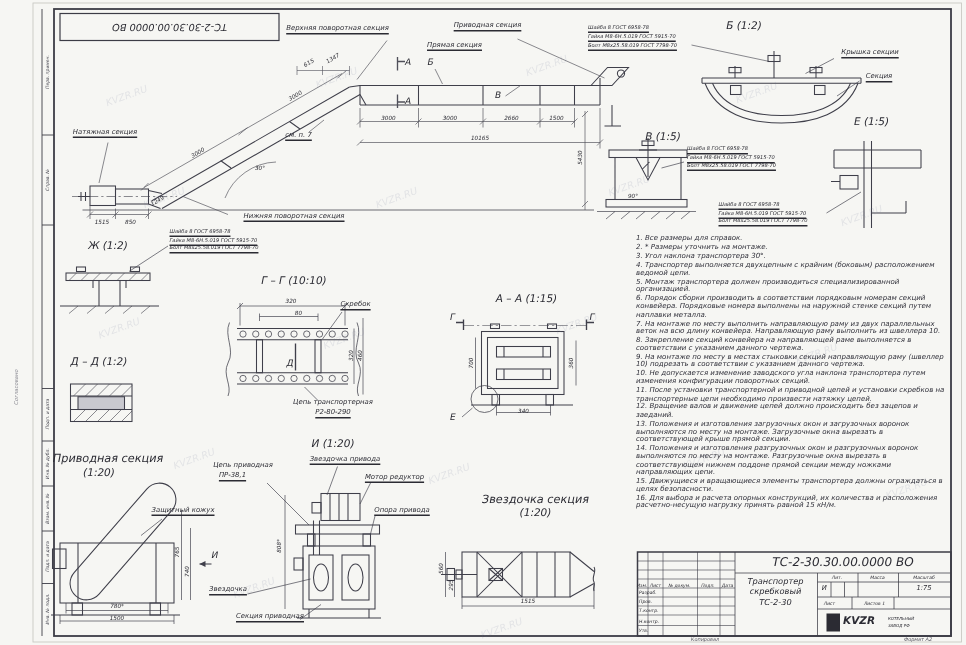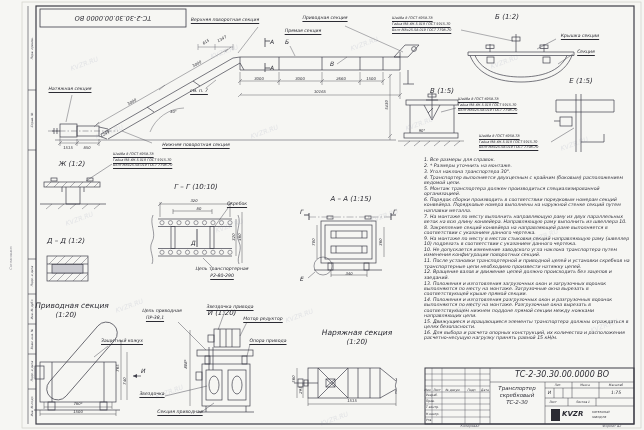--- a/index.html
+++ b/index.html
@@ -250,21 +250,21 @@
 <span class="t dim r30" style="left:222px;top:39px">1347</span>
 <span class="t dim c" style="left:68px;top:146px">1515</span>
 <span class="t dim c" style="left:87px;top:146px">850</span>
 <span class="t dim r30" style="left:105px;top:134px">1249</span>
 <span class="t dim" style="left:170px;top:110px">30°</span>
 
 <span class="t tiny u" style="left:392px;top:17px">Шайба 8 ГОСТ 6958-78</span>
 <span class="t tiny u" style="left:392px;top:23px">Гайка М8-6Н.5.019 ГОСТ 5915-70</span>
 <span class="t tiny u" style="left:392px;top:29px">Болт М8х25.58.019 ГОСТ 7798-70</span>
 
-<span class="t h c" style="left:507px;top:14px">Б (1:2)</span>
+<span class="t h c" style="left:496px;top:14px">Б (1:2)</span>
 <span class="t lbl u c" style="left:580px;top:34px">Крышка секции</span>
 <span class="t lbl u c" style="left:586px;top:50px">Секция</span>
 <span class="t h c" style="left:581px;top:78px">Е (1:5)</span>
 
 <span class="t h c" style="left:442px;top:88px">В (1:5)</span>
 <span class="t dim c" style="left:422px;top:129px">90°</span>
 <span class="t tiny u" style="left:458px;top:98px">Шайба 8 ГОСТ 6958-78</span>
 <span class="t tiny u" style="left:458px;top:103.5px">Гайка М8-6Н.5.019 ГОСТ 5915-70</span>
 <span class="t tiny u" style="left:458px;top:109px">Болт М8х25.58.019 ГОСТ 7798-70</span>
 <span class="t tiny u" style="left:479px;top:135px">Шайба 8 ГОСТ 6958-78</span>
@@ -310,22 +310,22 @@
 <span class="t h c" style="left:351px;top:196px">А – А (1:15)</span>
 <span class="t mk" style="left:300px;top:209px">Г</span>
 <span class="t mk" style="left:393px;top:209px">Г</span>
 <span class="t mk" style="left:300px;top:276px">Е</span>
 <span class="t dim v" style="left:314px;top:242px">700</span>
 <span class="t dim v" style="left:381px;top:242px">360</span>
 <span class="t dim c" style="left:349px;top:271.5px">340</span>
 
 <span class="t h2 c" style="left:72px;top:302px">Приводная секция</span>
 <span class="t h c" style="left:66px;top:312px">(1:20)</span>
-<span class="t h c" style="left:222px;top:310px">И (1:20)</span>
-<span class="t h2 c" style="left:357px;top:329px">Наряжная секция</span>
+<span class="t h c" style="left:222px;top:293px">И (1:20)</span>
+<span class="t h2 c" style="left:357px;top:329px">Звездочка секция</span>
 <span class="t h c" style="left:357px;top:339px">(1:20)</span>
 
 <span class="t lbl u c" style="left:122px;top:339px">Защитный кожух</span>
 <span class="t lbl c" style="left:162px;top:309px">Цепь приводная</span>
 <span class="t lbl u c" style="left:155px;top:316px">ПР-38,1</span>
 <span class="t lbl u c" style="left:230px;top:305px">Звездочка привода</span>
 <span class="t lbl u c" style="left:263px;top:317px">Мотор редуктор</span>
 <span class="t lbl u c" style="left:268px;top:339px">Опора привода</span>
 <span class="t lbl u c" style="left:152px;top:392px">Звездочка</span>
 <span class="t lbl u c" style="left:180px;top:410px">Секция приводная</span>

